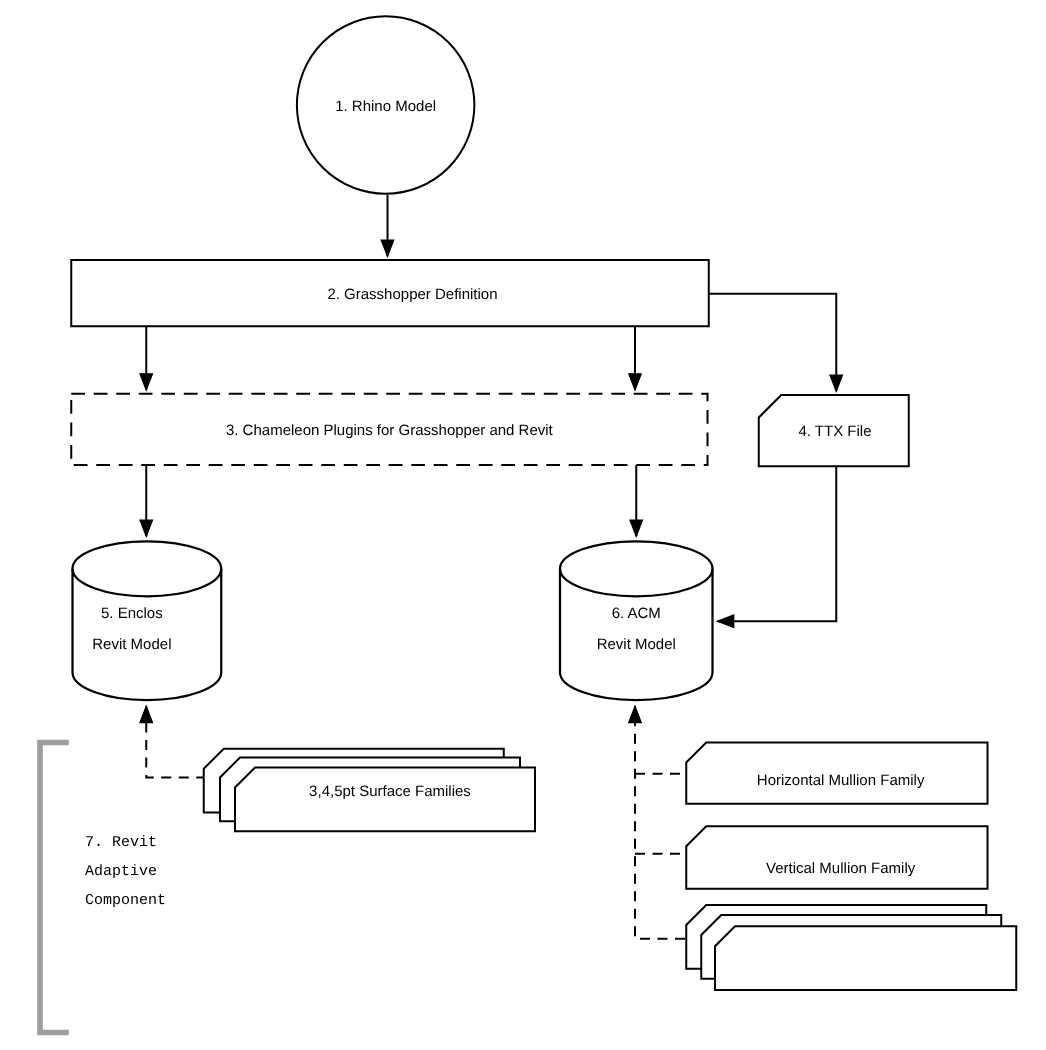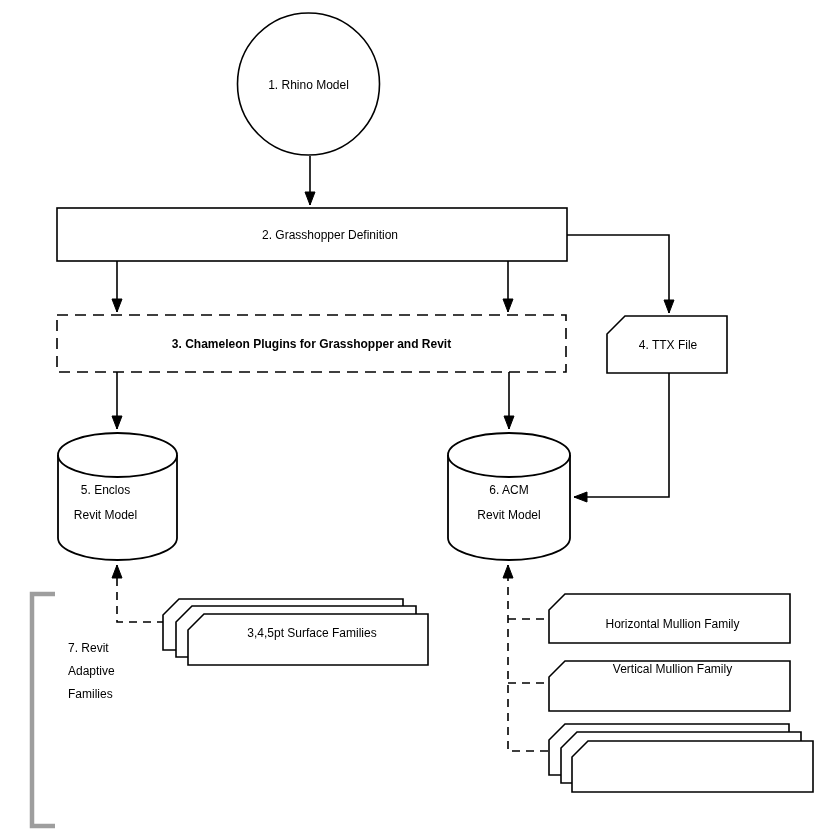--- a/index.html
+++ b/index.html
@@ -90,40 +90,40 @@
       <path d="M565,724 L789,724 L789,775 L549,775 L549,740 Z"></path>
       <path d="M577,732 L801,732 L801,783 L561,783 L561,748 Z"></path>
       <path d="M588,741 L813,741 L813,792 L572,792 L572,757 Z"></path>
     </g>
   </svg>
 
   <div class="lbl" style="left:237px;top:13px;width:143px;height:143px;">1. Rhino Model</div>
 
   <div class="lbl" style="left:57px;top:208px;width:546px;height:53px;">2. Grasshopper Definition</div>
 
-  <div class="lbl" style="left:57px;top:315px;width:509px;height:57px;font-weight:bold;">3. Chameleon Plugins for Grasshopper and Revit</div>
+  <div class="lbl" style="left:57px;top:315px;width:509px;height:57px;">3. Chameleon Plugins for Grasshopper and Revit</div>
 
   <div class="lbl" style="left:609px;top:316px;width:118px;height:57px;border-radius:25px;">4. TTX File</div>
 
   <div class="lbl two-line" style="left:58px;top:468px;width:95px;height:70px;">
     <div>5. Enclos</div>
     <div>Revit Model</div>
   </div>
 
   <div class="lbl two-line" style="left:448px;top:468px;width:122px;height:70px;">
     <div>6. ACM</div>
     <div>Revit Model</div>
   </div>
 
   <div class="lbl" style="left:196px;top:614px;width:232px;height:37px;">3,4,5pt Surface Families</div>
 
   <div class="lbl" style="left:555px;top:594px;width:235px;height:60px;">Horizontal Mullion Family</div>
 
-  <div class="lbl" style="left:555px;top:641px;width:235px;height:56px;">Vertical Mullion Family</div>
+  <div class="lbl" style="left:555px;top:666px;width:235px;height:56px;">Vertical Mullion Family</div>
 
 
-  <div class="lbl left-align" style="left:68px;top:637px;width:140px;">
+  <div class="lbl left-align" style="left:68px;top:663px;width:140px;font-family:Liberation Mono, monospace;">
     <div>7. Revit</div>
     <div>Adaptive</div>
-    <div>Families</div>
+    <div>Component</div>
   </div>
 
 </div>
 
 </body></html>

